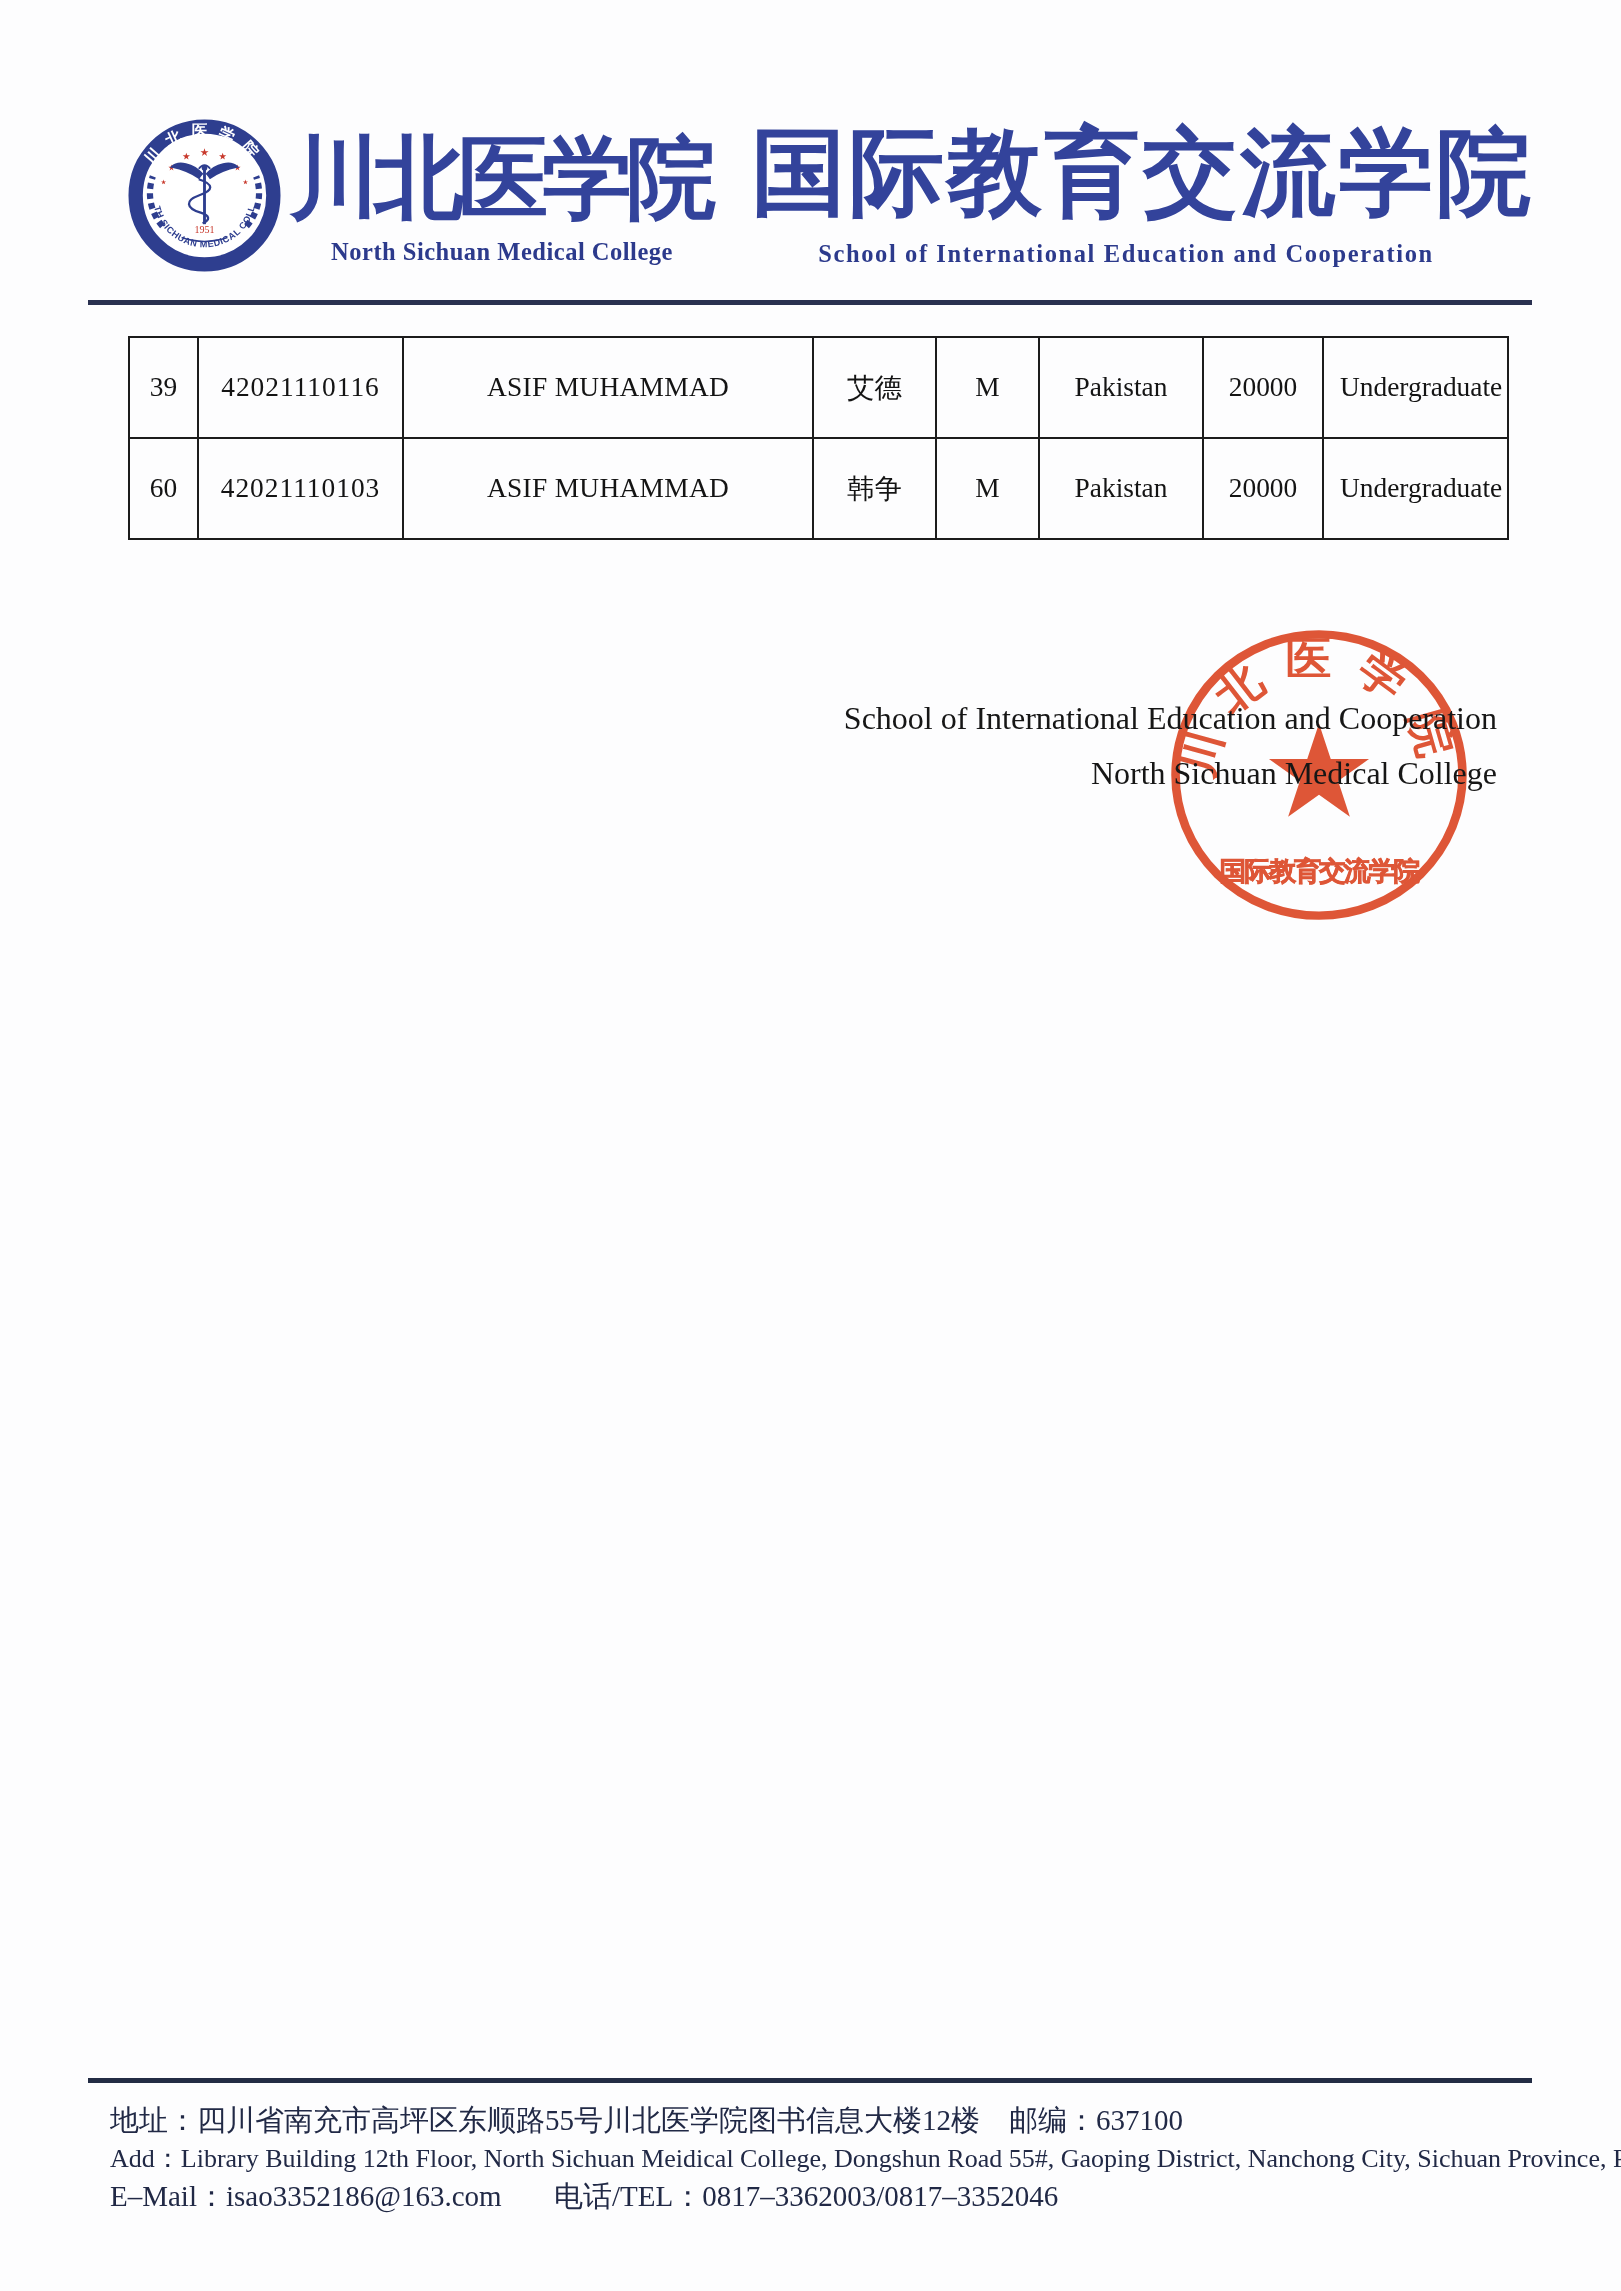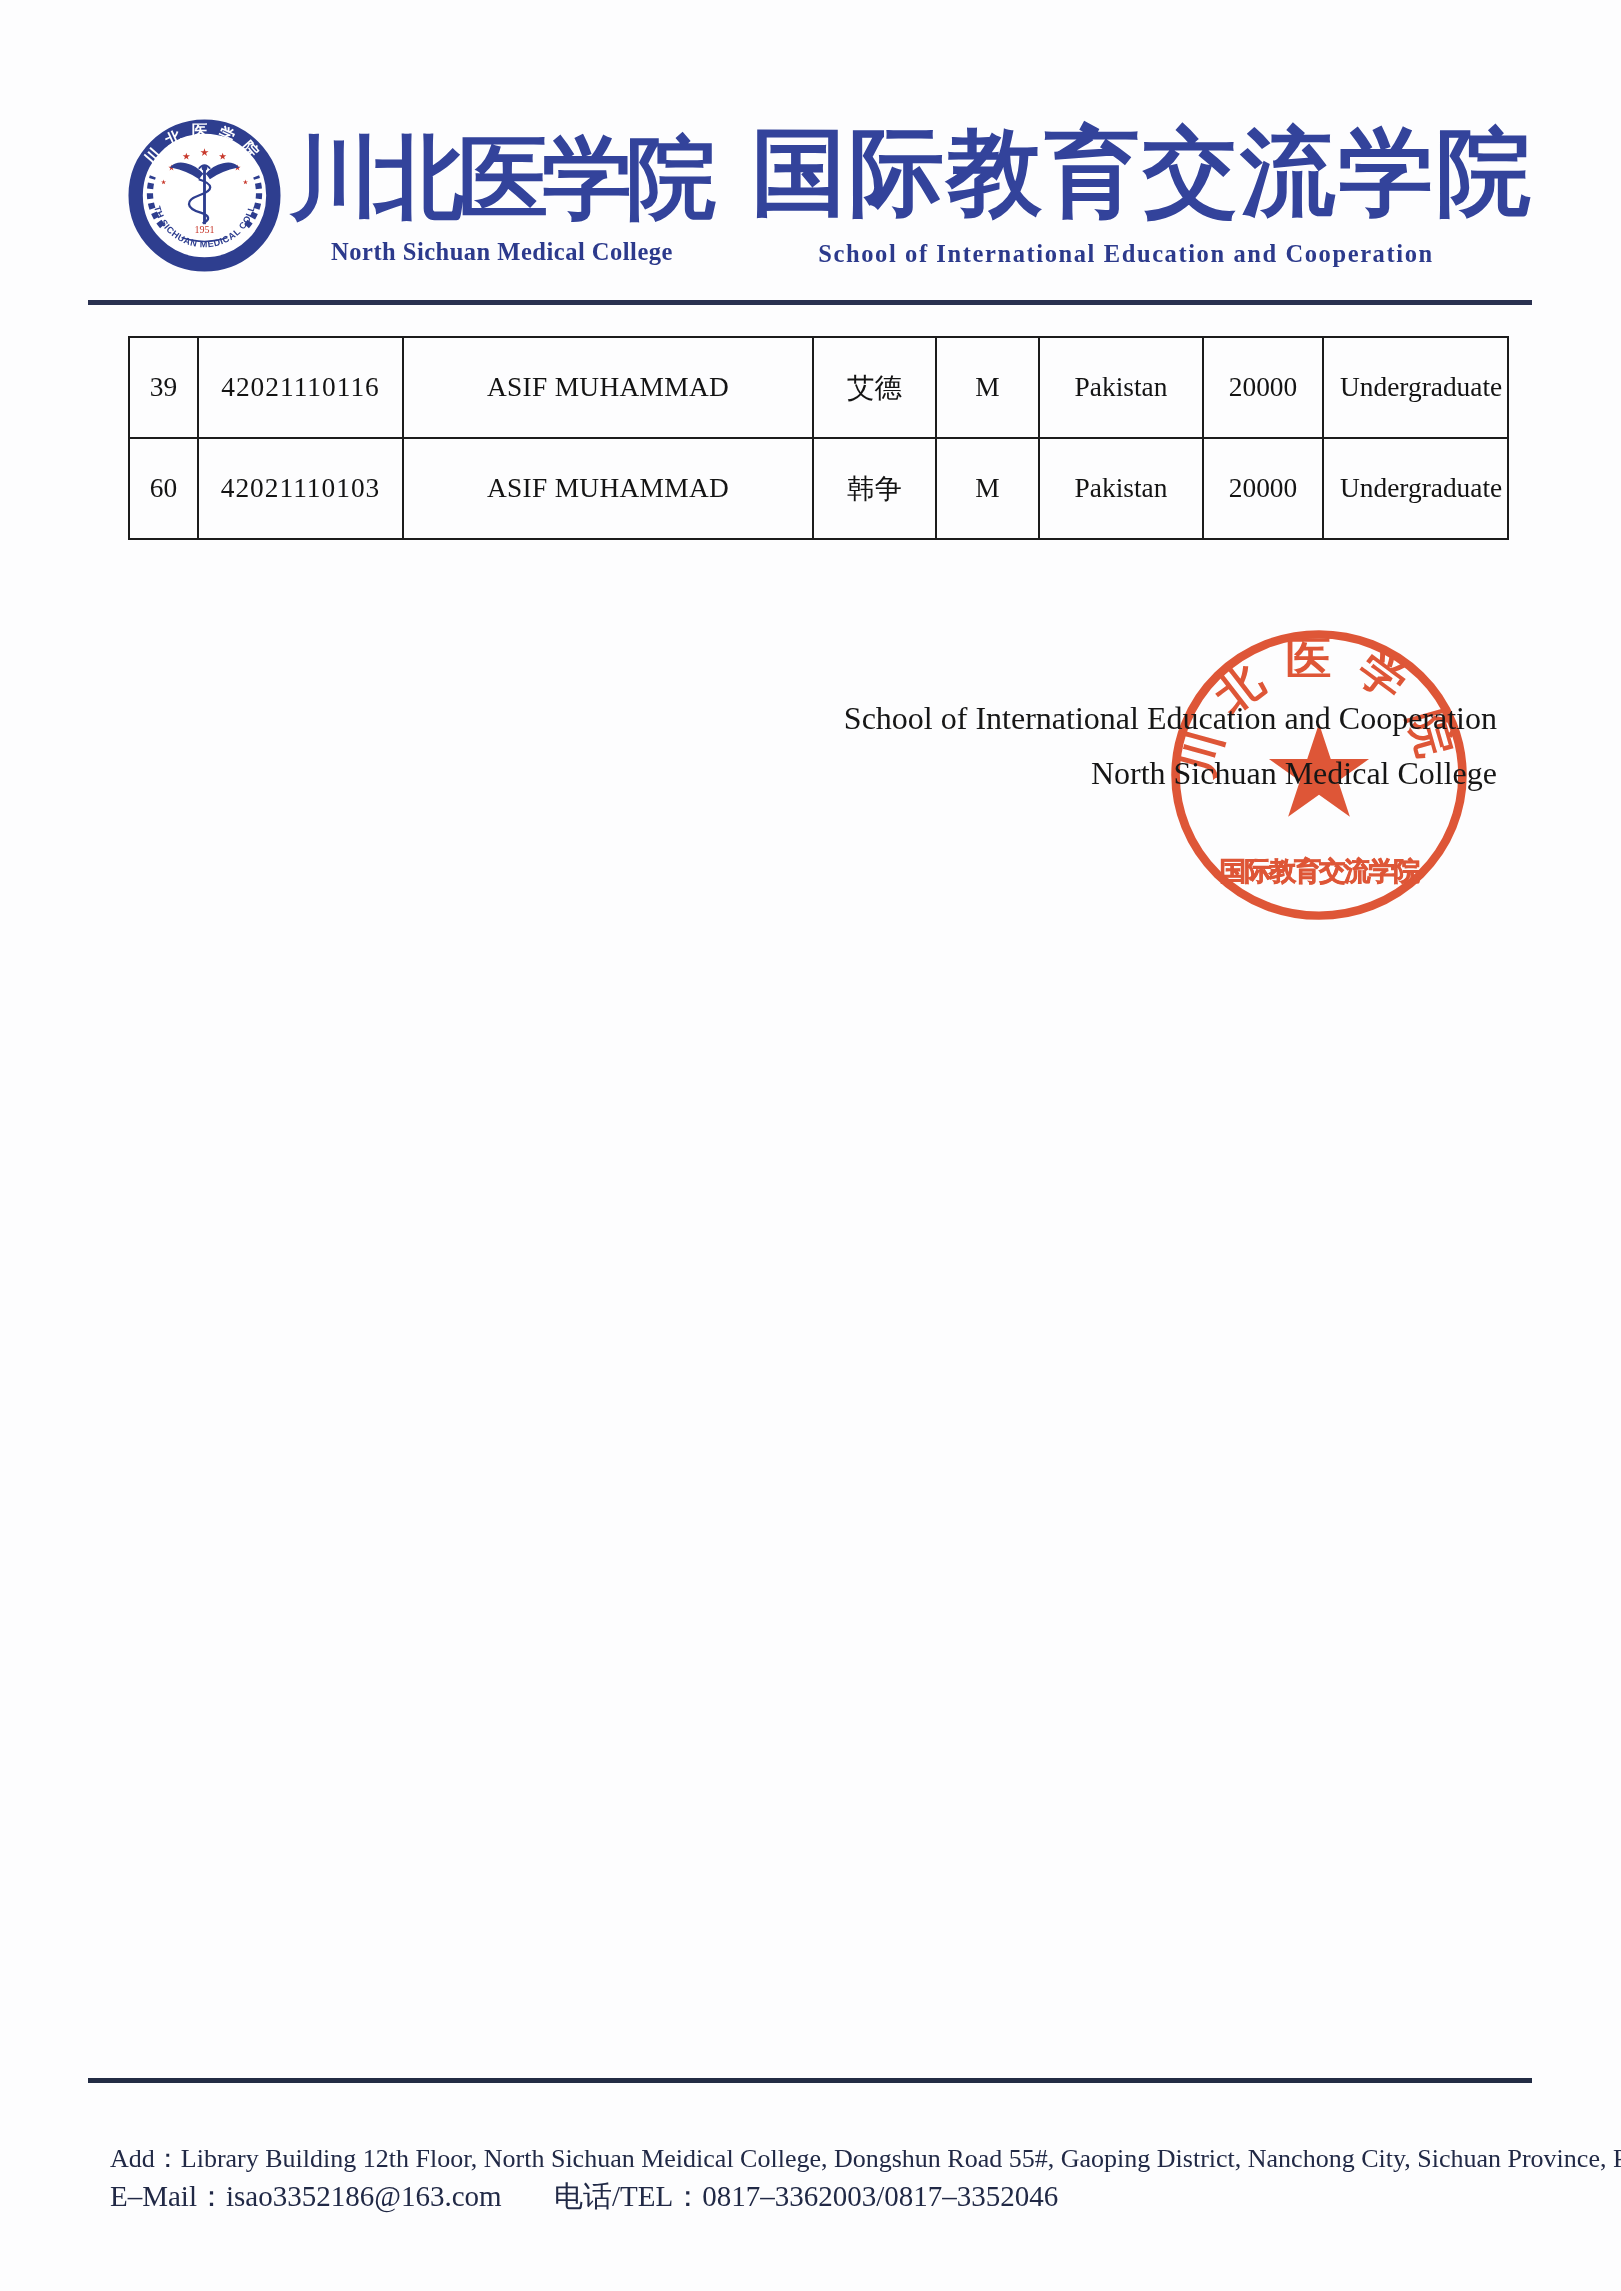--- a/index.html
+++ b/index.html
@@ -180,20 +180,21 @@
     <path id="stampArc" d="M58.5,196.9 A108,108 0 1 1 261.5,196.9" fill="none"></path>
     <text font-size="48" font-weight="bold" fill="#dc4a28" letter-spacing="22" font-family="'Liberation Serif',serif">
       <textPath href="#stampArc" startOffset="50%" text-anchor="middle">川北医学院</textPath>
     </text>
     <polygon fill="#dc4a28" points="160,105 172.3,143 212.3,143 180,166.5 192.3,204.5 160,181 127.7,204.5 140,166.5 107.7,143 147.7,143"></polygon>
     <text x="160" y="272" text-anchor="middle" font-size="28" font-weight="bold" fill="#dc4a28" letter-spacing="-2" stroke="#dc4a28" stroke-width="0.8" font-family="'Liberation Serif',serif">国际教育交流学院</text>
   </svg>
 
   <div class="abs rule" style="left:88px;top:2078px;width:1444px;background:#232c44;"></div>
 
+  <div class="abs foot" style="left:110px;top:2101px;font-size:29px;">地址：四川省南充市高坪区东顺路55号川北医学院图书信息大楼12楼　邮编：637100</div>
 
   <div class="abs foot" style="left:110px;top:2141px;font-size:26px;">Add：Library Building 12th Floor, North Sichuan Meidical College, Dongshun Road 55#, Gaoping District, Nanchong City, Sichuan Province, P.R. China</div>
 
   <div class="abs foot" style="left:110px;top:2177px;font-size:29px;">E–Mail：isao3352186@163.com</div>
 
   <div class="abs foot" style="left:554px;top:2177px;font-size:29px;text-align:center;">电话/TEL：0817–3362003/0817–3352046</div>
 
 </div>
 
 

